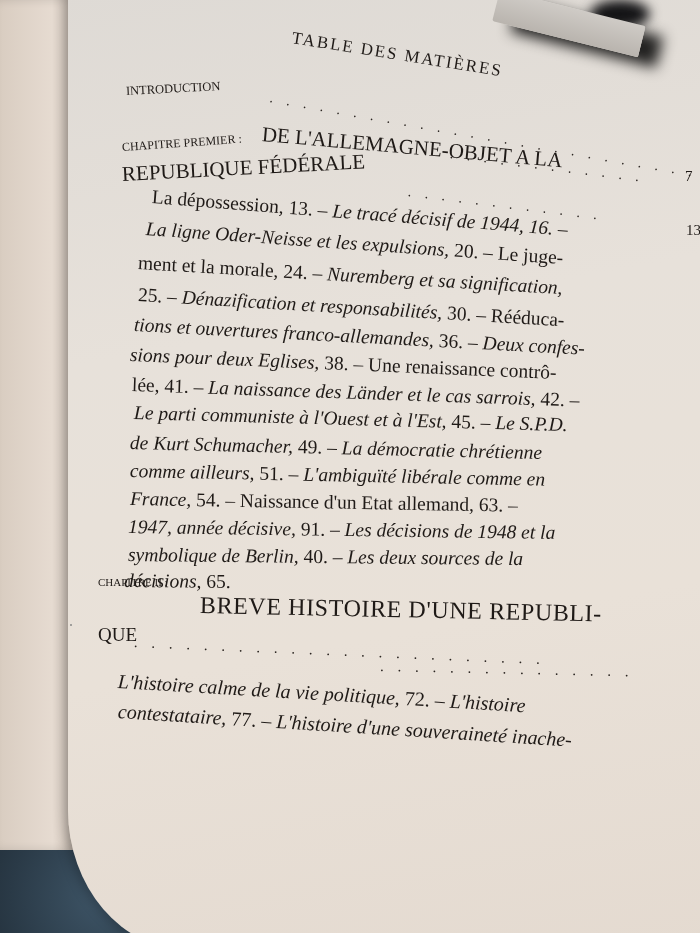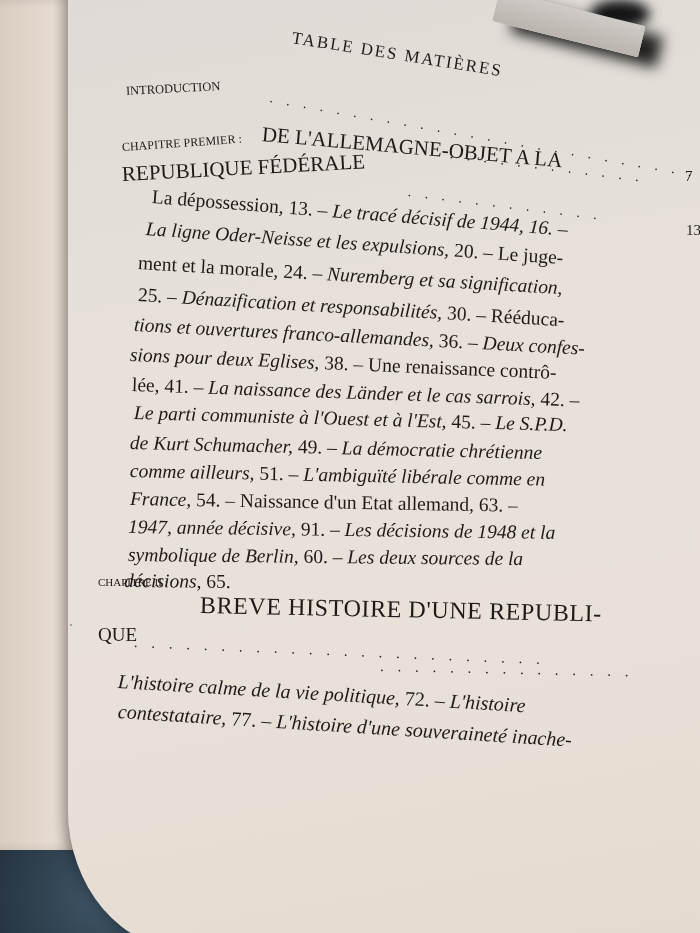--- a/index.html
+++ b/index.html
@@ -148,21 +148,21 @@
   <div class="line body-line b10">
     <i>comme ailleurs,</i><span> 51. – </span><i>L'ambiguïté libérale comme en</i>
   </div>
   <div class="line body-line b11">
     <i>France,</i><span> 54. – Naissance d'un Etat allemand, 63. –</span>
   </div>
   <div class="line body-line b12">
     <i>1947, année décisive,</i><span> 91. – </span><i>Les décisions de 1948 et la</i>
   </div>
   <div class="line body-line b13">
-    <i>symbolique de Berlin,</i><span> 60. – </span><i>Les deux sources de la</i>
+    <i>symbolique de Berlin,</i><span> 40. – </span><i>Les deux sources de la</i>
   </div>
   <div class="line body-line b14">
     <i>décisions,</i><span> 65.</span>
   </div>
 
   <div class="line ch2-label">CHAPITRE II :</div>
   <div class="line ch2-title">BREVE HISTOIRE D'UNE REPUBLI-</div>
   <div class="line ch2-que">QUE</div>
   <div class="line dots dots-ch2a">. . . . . . . . . . . . . . . . . . . . . . . .</div>
   <div class="line dots dots-ch2b">. . . . . . . . . . . . . . .</div>

